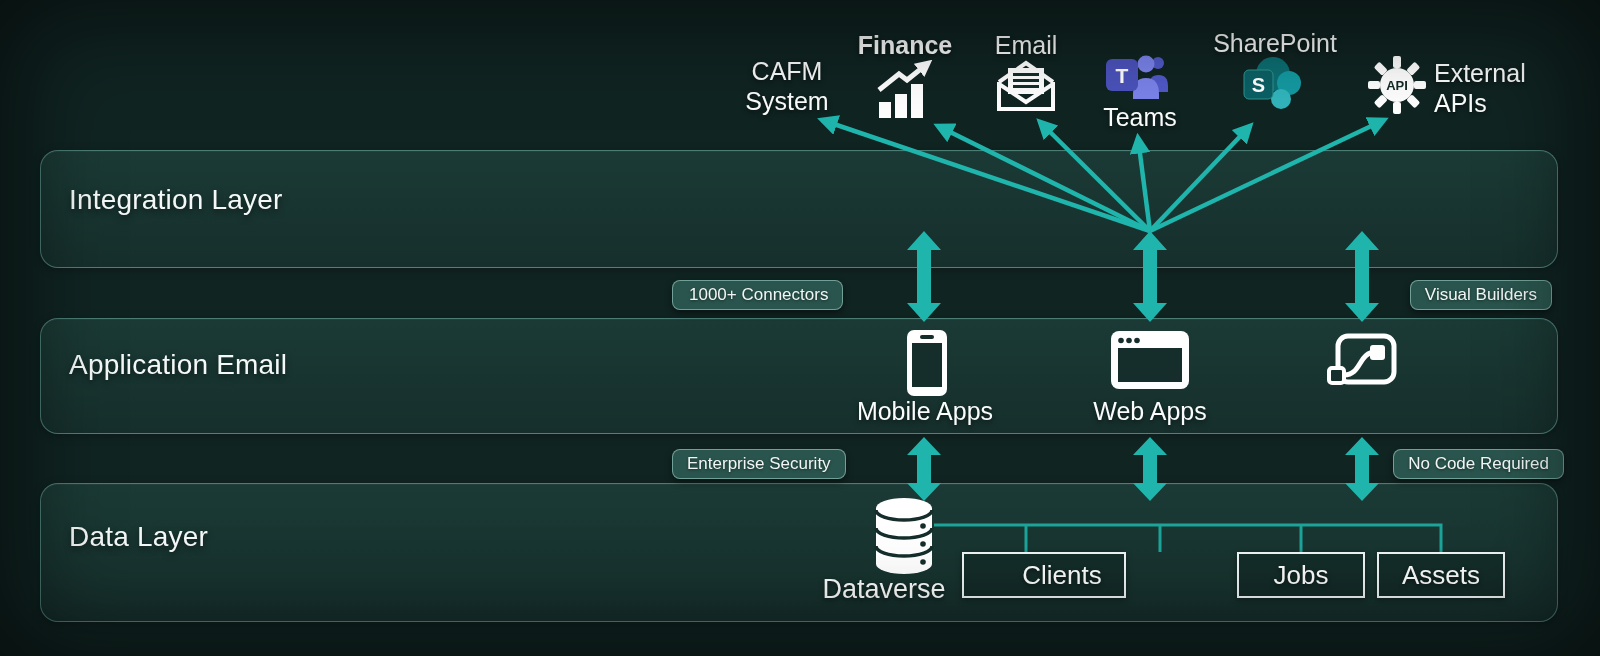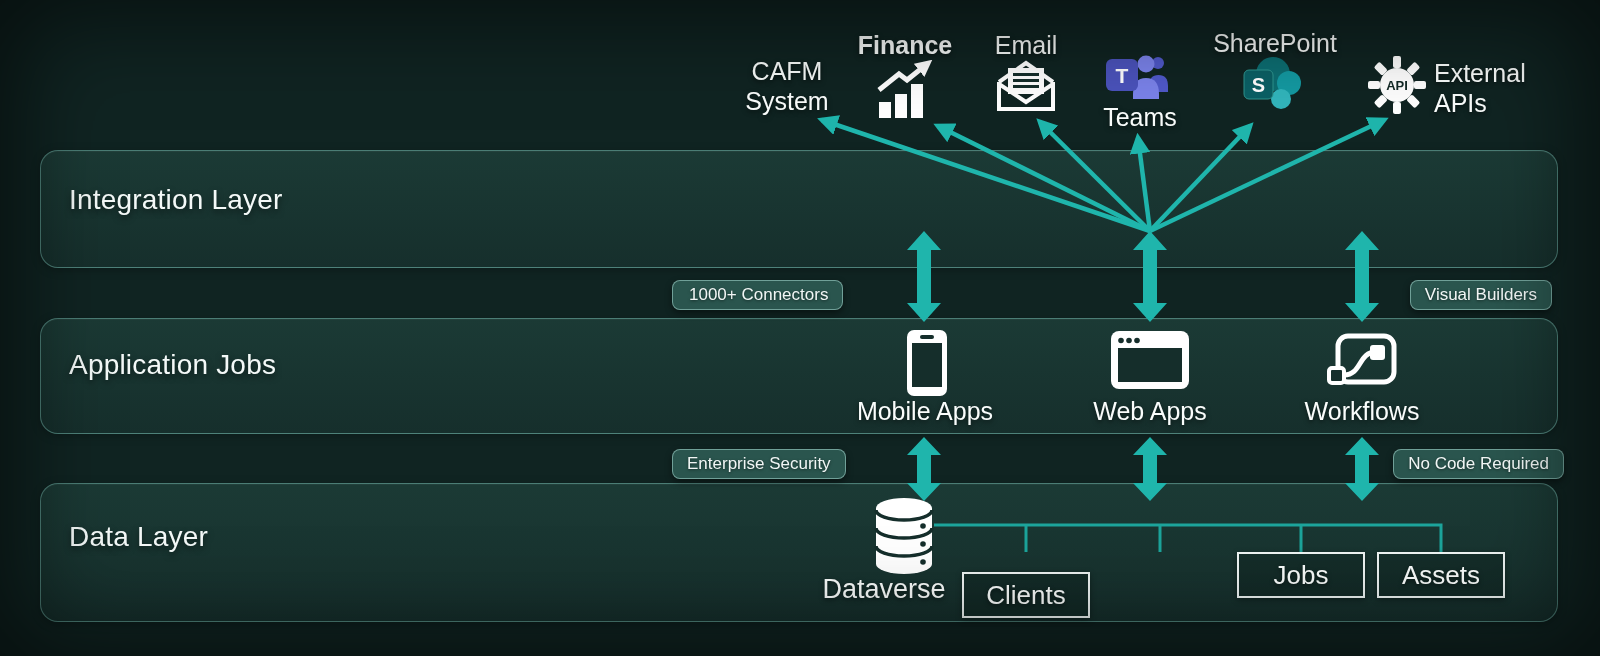--- a/index.html
+++ b/index.html
@@ -48,21 +48,21 @@
 </style>
 </head>
 <body>
 
 <div class="canvas">
 
   <div class="panel" style="top:150px;height:116px;">
     <div class="panel-title" style="top:33px;">Integration Layer</div>
   </div>
   <div class="panel" style="top:318px;height:114px;">
-    <div class="panel-title" style="top:30px;">Application Jobs</div>
+    <div class="panel-title" style="top:30px;">Application Email</div>
   </div>
   <div class="panel" style="top:483px;height:137px;">
     <div class="panel-title" style="top:37px;">Data Layer</div>
   </div>
 
   <svg class="overlay" width="1600" height="656" viewBox="0 0 1600 656">
     <defs>
       <marker id="ah" viewBox="0 0 10 10" refX="7.5" refY="5" markerWidth="4.6" markerHeight="4.6" orient="auto">
         <path d="M0,0 L10,5 L0,10 z" fill="#1fb5ac"></path>
       </marker>
@@ -178,35 +178,34 @@
     <rect x="8" y="18" width="64" height="34" fill="#152e2b"></rect>
   </svg>
   <div class="app-label" style="left:1070px;top:396px;width:160px;">Web Apps</div>
 
   <svg class="icon" style="left:1326px;top:332px;" width="72" height="56" viewBox="0 0 72 56">
     <rect x="12" y="4" width="56" height="46" rx="10" stroke="#fff" stroke-width="5" fill="none"></rect>
     <path d="M18,43 C36,43 32,20 50,20" stroke="#fff" stroke-width="5" fill="none"></path>
     <rect x="44" y="13" width="15" height="15" rx="3" fill="#fff"></rect>
     <rect x="3" y="36" width="15" height="15" rx="3" fill="#152e2b" stroke="#fff" stroke-width="4"></rect>
   </svg>
-  <div class="app-label" style="left:1282px;top:396px;width:160px;">Workflows</div>
 
   <svg class="icon" style="left:873px;top:496px;" width="62" height="80" viewBox="0 0 62 80">
     <path d="M3,12 v56 a28,10 0 0 0 56,0 v-56 z" fill="#fff"></path>
     <ellipse cx="31" cy="12" rx="28" ry="10" fill="#fff"></ellipse>
     <path d="M3,14 a28,10 0 0 0 56,0" stroke="#152e2b" stroke-width="3.5" fill="none"></path>
     <path d="M3,32 a28,10 0 0 0 56,0" stroke="#152e2b" stroke-width="3.5" fill="none"></path>
     <path d="M3,50 a28,10 0 0 0 56,0" stroke="#152e2b" stroke-width="3.5" fill="none"></path>
     <circle cx="50" cy="30" r="2.8" fill="#152e2b"></circle>
     <circle cx="50" cy="48" r="2.8" fill="#152e2b"></circle>
     <circle cx="50" cy="66" r="2.8" fill="#152e2b"></circle>
   </svg>
   <div class="db-label" style="left:804px;top:574px;">Dataverse</div>
 
-  <div class="entity-box" style="left:962px;top:572px;">
+  <div class="entity-box" style="left:962px;top:552px;padding-left:36px;">
     <span>Clients</span>
   </div>
   <div class="entity-box" style="left:1237px;top:552px;">
     <span>Jobs</span>
   </div>
   <div class="entity-box" style="left:1377px;top:552px;">
     <span>Assets</span>
   </div>
 
   <div class="vignette"></div>

